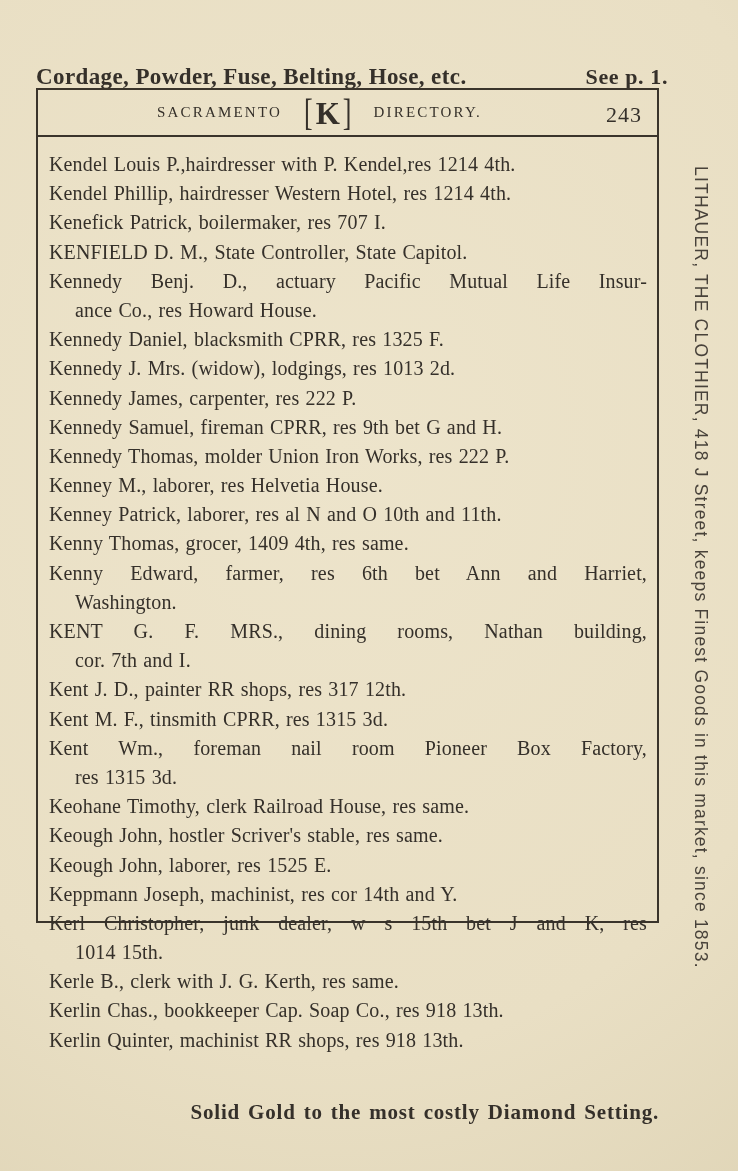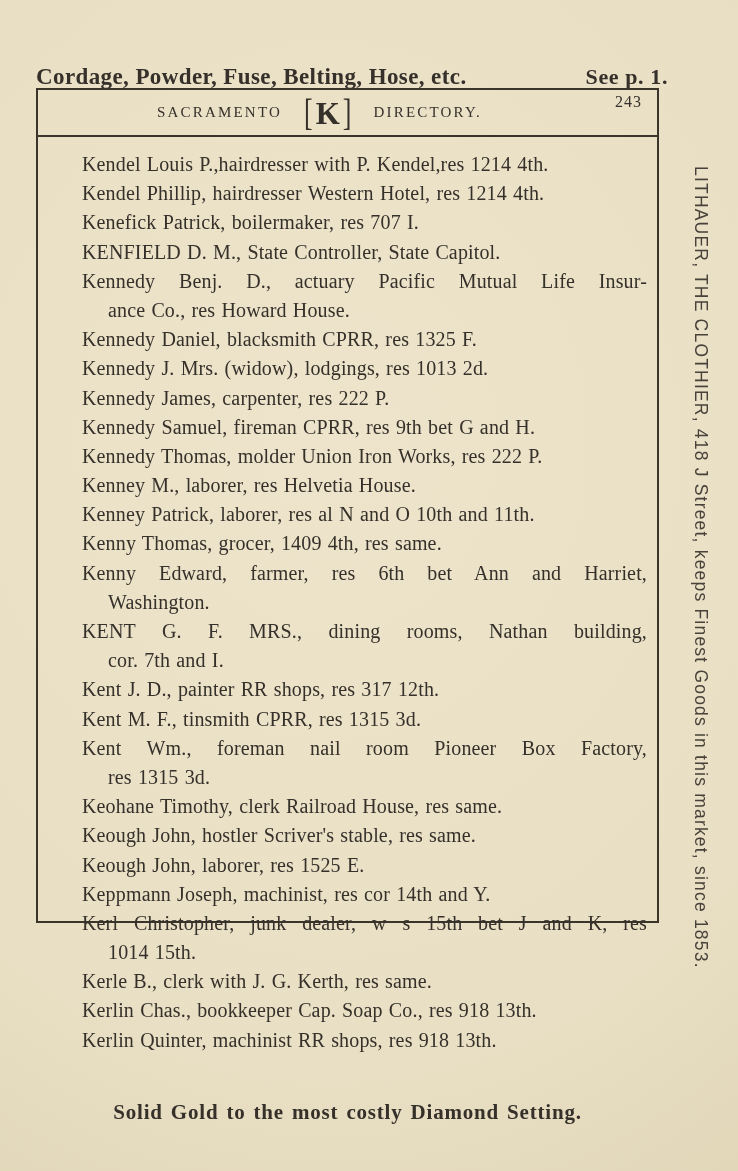--- a/index.html
+++ b/index.html
@@ -62,48 +62,47 @@
   .k-badge .bracket {
     font-size: 26px; font-weight: 400;
     transform: scaleY(1.45);
     color: var(--ink);
   }
   .k-badge .k-letter {
     font-size: 31px; font-weight: bold; line-height: 1;
     margin: 0 3px; position: relative; top: 1px;
   }
   .page-number {
-    position: absolute; right: 15px; top: 3px;
-    font-size: 16px; letter-spacing: 1px;
+    position: absolute; right: 15px; top: 12px;
+    font-size: 22px; letter-spacing: 1px;
   }
 
   
   .entries { padding: 13px 10px 0 11px; }
   .line {
     font-size: 20px;
     line-height: 29.2px;
     height: 29.2px;
     white-space: nowrap;
     letter-spacing: 0.15px;
     word-spacing: 1px;
     color: var(--ink);
-    margin-left: 33px;
   }
   .line.indent { padding-left: 26px; }
   .line.just {
     white-space: normal;
     text-align: justify;
     text-align-last: justify;
   }
 
   
   .bottom-ad {
     position: absolute;
     left: 36px; top: 1100px; width: 623px;
-    text-align: center;
+    text-align: right;
     font-weight: bold; font-size: 21px;
     letter-spacing: 0.8px; word-spacing: 2px;
     color: var(--ink);
   }
 
   
   .side-ad {
     position: absolute;
     left: 690px; top: 166px; height: 900px;
     writing-mode: vertical-rl;

